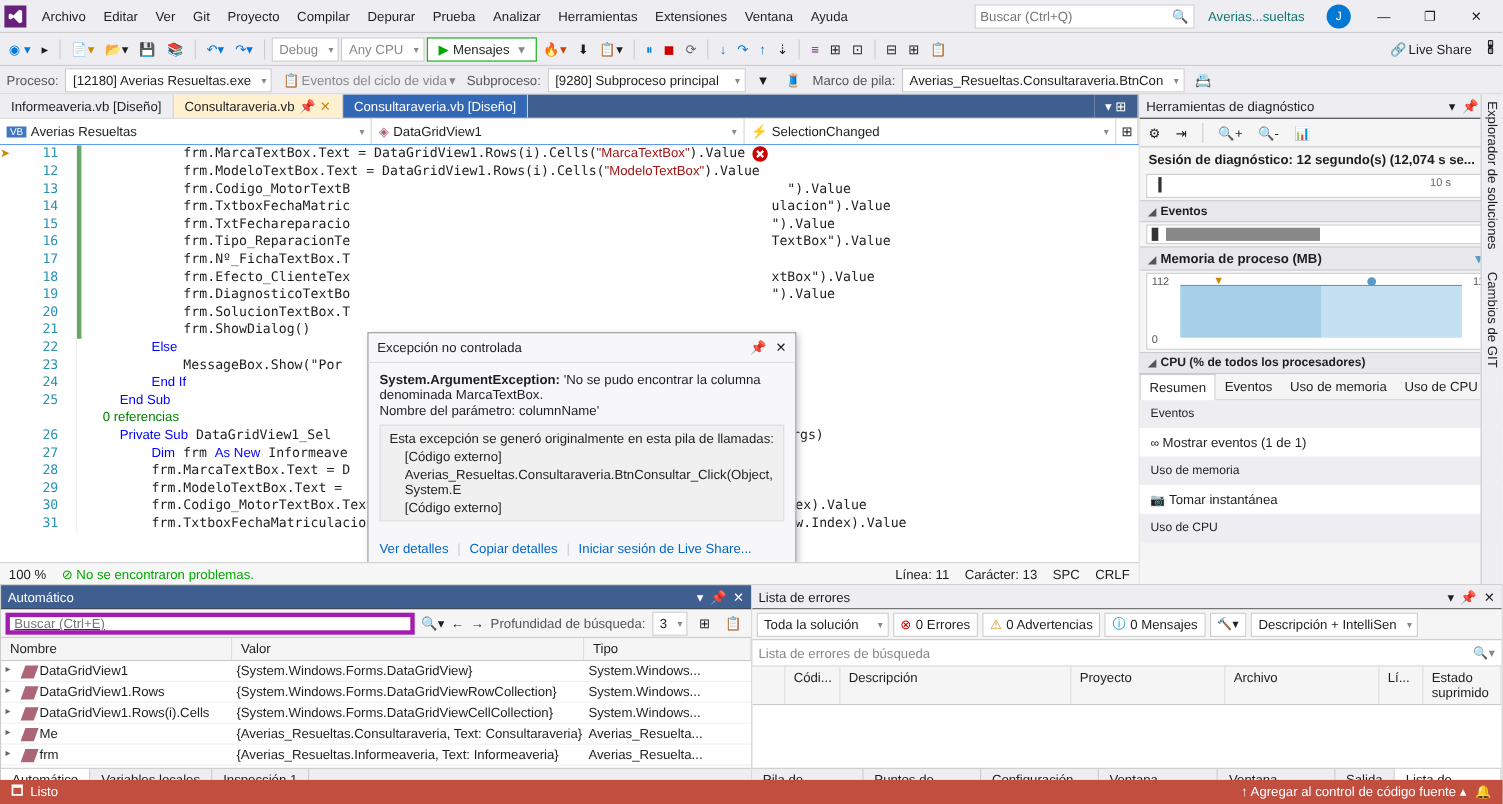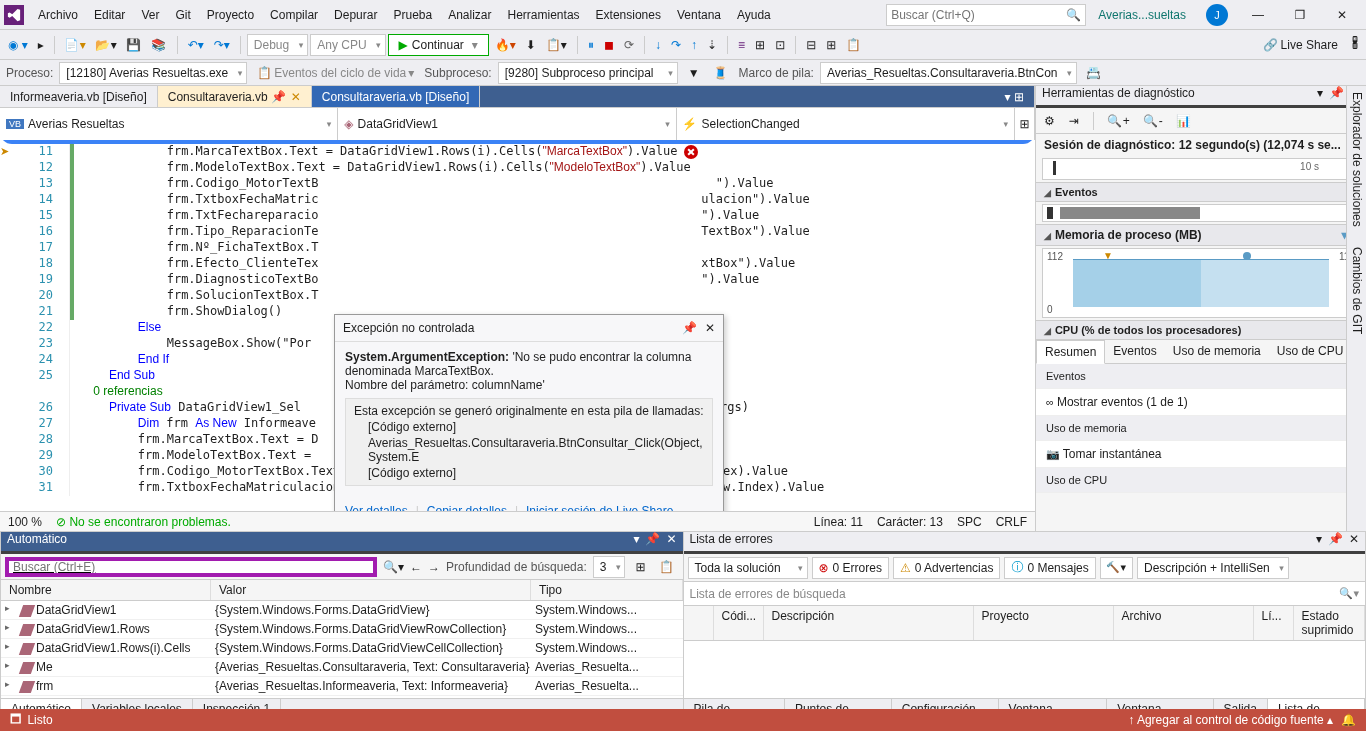--- a/index.html
+++ b/index.html
@@ -20,21 +20,21 @@
 .run-btn { border: 1px solid #0a0; background: #fff; padding: 2px 10px; display: flex; align-items: center; gap: 4px; height: 22px; }
 .run-btn .play { color: #0a0; }
 .toolbar2 { height: 26px; background: #eeeef2; display: flex; align-items: center; padding: 0 6px; gap: 6px; border-bottom: 1px solid #ccc; }
 .lbl { color: #555; }
 .main { display: flex; height: 445px; }
 .editor-area { flex: 1; background: #fff; display: flex; flex-direction: column; border-right: 1px solid #ccc; }
 .tabs { height: 22px; background: #eee; display: flex; align-items: stretch; border-bottom: 1px solid #ccc; }
 .tab { padding: 2px 10px; border-right: 1px solid #ccc; display: flex; align-items: center; gap: 4px; background: #eeeef2; cursor: default; }
 .tab.active { background: #fff0d0; }
 .tab.blue { background: #3268b5; color: #fff; }
-.nav-combos { height: 36px; border-bottom: 4px solid #3b82f6; display: flex; border-radius: 12px; }
+.nav-combos { height: 24px; border-bottom: 1px solid #3b82f6; display: flex; }
 .nav-combo { flex: 1; border-right: 1px solid #ccc; padding: 2px 6px; display: flex; align-items: center; gap: 4px; background: #fff; }
 .code-wrap { flex: 1; position: relative; overflow: hidden; background: #fff; font-family: Consolas, monospace; }
 .gutter { position: absolute; left: 0; top: 0; width: 70px; background: #fff; border-right: 1px solid #eee; }
 .line-num { text-align: right; padding-right: 16px; color: #2b91af; font-family: Consolas, monospace; font-size: 12px; height: 16px; }
 .code-line { height: 16px; padding-left: 80px; white-space: pre; font-family: Consolas, monospace; font-size: 12px; }
 .kw { color: #0000ff; }
 .str { color: #a31515; }
 .com { color: #008000; margin-top: 40px; }
 .changed { position: absolute; left: 70px; top: 0; width: 4px; background: #6a6; }
 .err-ico { display:inline-block; width:14px; height:14px; border-radius:50%; background:#c00; position:relative; vertical-align:middle; margin-left:6px;}
@@ -46,21 +46,21 @@
 .exc-hdr .ttl { flex: 1; }
 .exc-body { padding: 8px 10px; }
 .exc-stack { background: #f0f0f0; border: 1px solid #ddd; padding: 4px 8px; margin: 6px 0; font-size: 11px; }
 .exc-stack div { padding: 1px 0; }
 .exc-links { padding: 4px 10px; display: flex; gap: 8px; flex-wrap: wrap; }
 .exc-links a { color: #0066cc; cursor: pointer; }
 .exc-links .sep { color: #ccc; }
 .exc-cfg { padding: 4px 10px 8px; }
 .statusline { height: 20px; border-top: 1px solid #ccc; background: #f7f7f7; display: flex; align-items: center; padding: 0 8px; font-size: 11px; gap: 14px; }
 .diag-panel { width: 330px; background: #f5f5f5; display: flex; flex-direction: column; }
-.panel-hdr { height: 22px; background: #eeeef2; display: flex; align-items: flex-start; padding: 0 6px; border-bottom: 3px solid #404040; }
+.panel-hdr { height: 22px; background: #eeeef2; display: flex; align-items: center; padding: 0 6px; border-bottom: 1px solid #404040; }
 .panel-hdr .ttl { flex: 1; }
 .diag-tb { height: 26px; display: flex; align-items: center; padding: 0 4px; gap: 6px; border-bottom: 1px solid #ccc; }
 .diag-session { padding: 4px 8px; font-size: 11px; white-space: nowrap; overflow: hidden; text-overflow: ellipsis; }
 .timeline { height: 22px; background: #fff; border: 1px solid #ccc; margin: 2px 6px; position: relative; }
 .timeline .mark { position: absolute; left: 10px; top: 2px; width: 3px; height: 14px; background: #333; }
 .timeline .lbl10 { position: absolute; right: 40px; top: 2px; font-size: 10px; color: #666; }
 .sect-hdr { background: #e8e8ec; padding: 3px 8px; border-top: 1px solid #ccc; border-bottom: 1px solid #ccc; font-size: 11px; font-weight: bold; }
 .sect-hdr::before { content: "◢"; color: #555; margin-right: 4px; font-size: 9px; }
 .chart { height: 70px; background: #fff; margin: 2px 6px; border: 1px solid #ccc; position: relative; }
 .chart .yl { position: absolute; left: 4px; font-size: 10px; color: #555; }
@@ -144,21 +144,21 @@
   <div class="tb-btn" style="color:#0078d4">↷▾</div>
   <div class="tb-sep"></div>
   <div class="tb-combo">
       <span style="color:#888">Debug</span>
     </div>
   <div class="tb-combo">
       <span style="color:#888">Any CPU</span>
     </div>
   <div class="run-btn">
       <span class="play">▶</span>
-      <span>Continuar</span>
+      <span>Mensajes</span>
       <span style="color:#888;margin-left:4px">▾</span>
     </div>
   <div class="tb-btn" style="color:#c40">🔥▾</div>
   <div class="tb-btn">⬇</div>
   <div class="tb-btn">📋▾</div>
   <div class="tb-sep"></div>
   <div class="tb-btn" style="color:#0078d4">⏸</div>
   <div class="tb-btn" style="color:#c00">◼</div>
   <div class="tb-btn" style="color:#666">⟳</div>
   <div class="tb-sep"></div>

